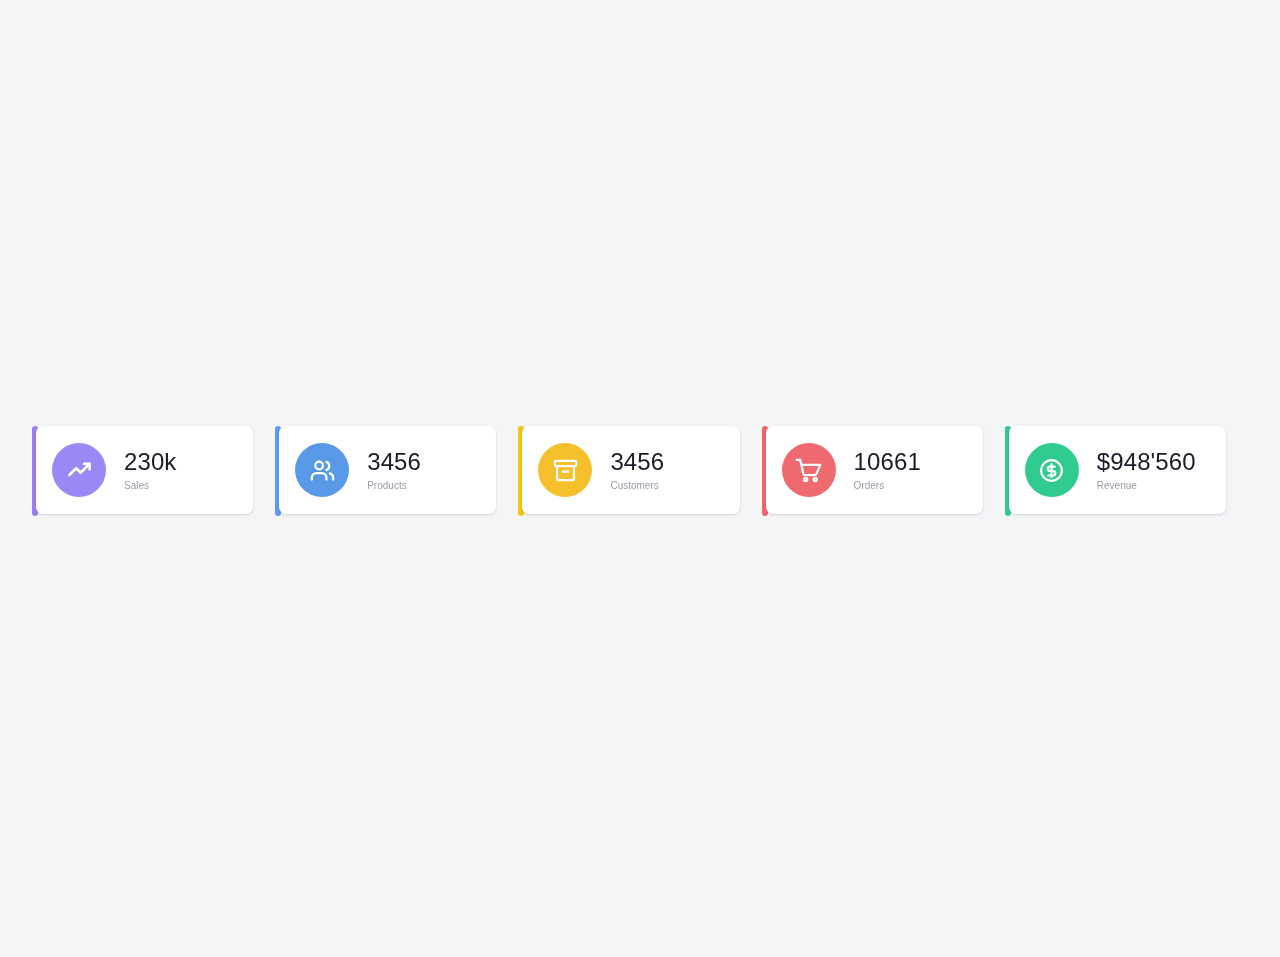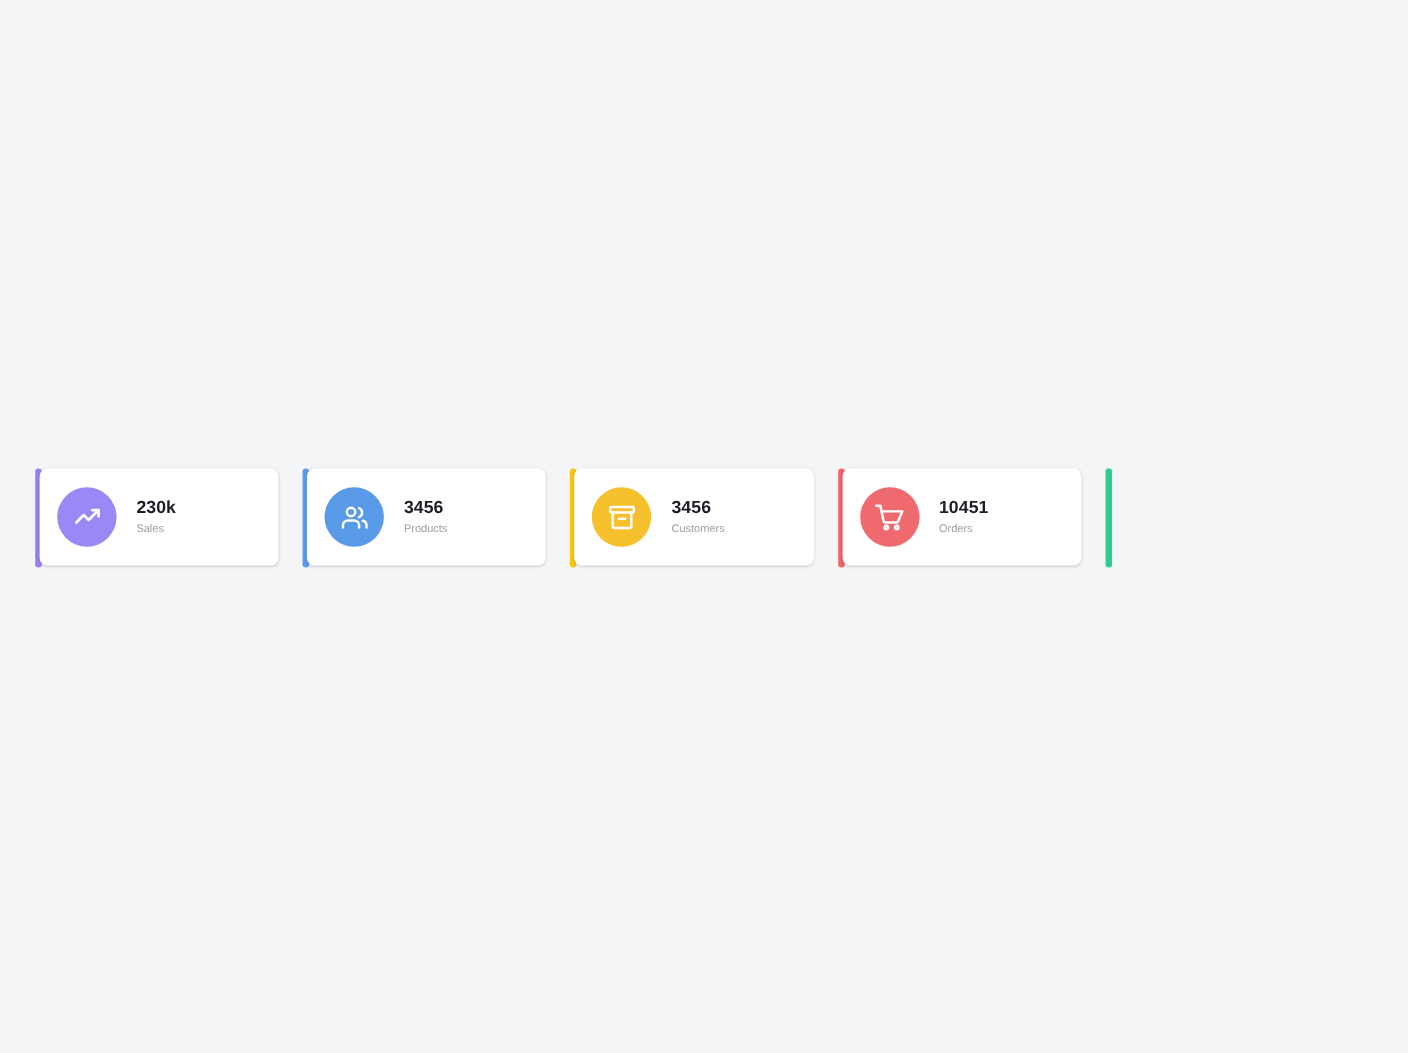--- a/index.html
+++ b/index.html
@@ -74,22 +74,22 @@
   }
 
   .stat-text {
     margin-left: 18px;
     display: flex;
     flex-direction: column;
     justify-content: center;
     line-height: 1;
   }
   .stat-value {
-    font-size: 16px;
-    font-weight: bold;
+    font-size: 24px;
+    font-weight: normal;
     color: #1c1c28;
     letter-spacing: 0.1px;
     margin-bottom: 7px;
     white-space: nowrap;
   }
   .stat-label {
     font-size: 10px;
     color: #9b9ba5;
     font-weight: normal;
     white-space: nowrap;
@@ -151,21 +151,34 @@
       <div class="accent-bar" style="background: rgb(244, 98, 107);"></div>
       <div class="stat-card">
         <div class="stat-icon" style="background: rgb(239, 106, 111);">
           <svg viewBox="0 0 24 24" fill="none" stroke="#ffffff" stroke-width="2" stroke-linecap="round" stroke-linejoin="round">
             <circle cx="9.5" cy="20" r="1.4"></circle>
             <circle cx="18" cy="20" r="1.4"></circle>
             <path d="M1.5 2.5h3.2l2.6 12.2a1.6 1.6 0 0 0 1.6 1.3h8.7a1.6 1.6 0 0 0 1.6-1.25L22.5 7H6"></path>
           </svg>
         </div>
         <div class="stat-text">
-          <div class="stat-value">10451</div>
+          <div class="stat-value">10661</div>
           <div class="stat-label">Orders</div>
         </div>
       </div>
     </div>
     <div class="stat-card-wrap">
       <div class="accent-bar" style="background: rgb(46, 204, 143);"></div>
+      <div class="stat-card">
+        <div class="stat-icon" style="background: rgb(47, 203, 143);">
+          <svg viewBox="0 0 24 24" fill="none" stroke="#ffffff" stroke-width="1.9" stroke-linecap="round" stroke-linejoin="round">
+            <circle cx="12" cy="12" r="9.2"></circle>
+            <path d="M12 6.2v11.6"></path>
+            <path d="M14.9 8.6H10.6a1.95 1.95 0 0 0 0 3.9h2.8a1.95 1.95 0 0 1 0 3.9H9.1"></path>
+          </svg>
+        </div>
+        <div class="stat-text">
+          <div class="stat-value">$948'560</div>
+          <div class="stat-label">Revenue</div>
+        </div>
+      </div>
     </div>
   </div>
 
 </body></html>

